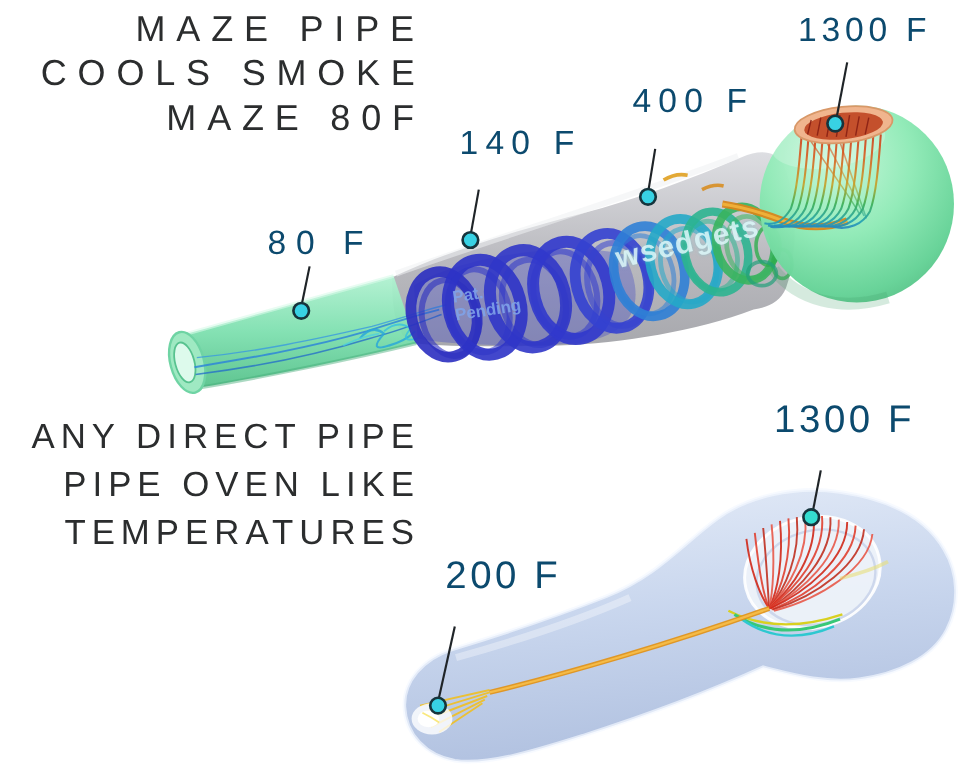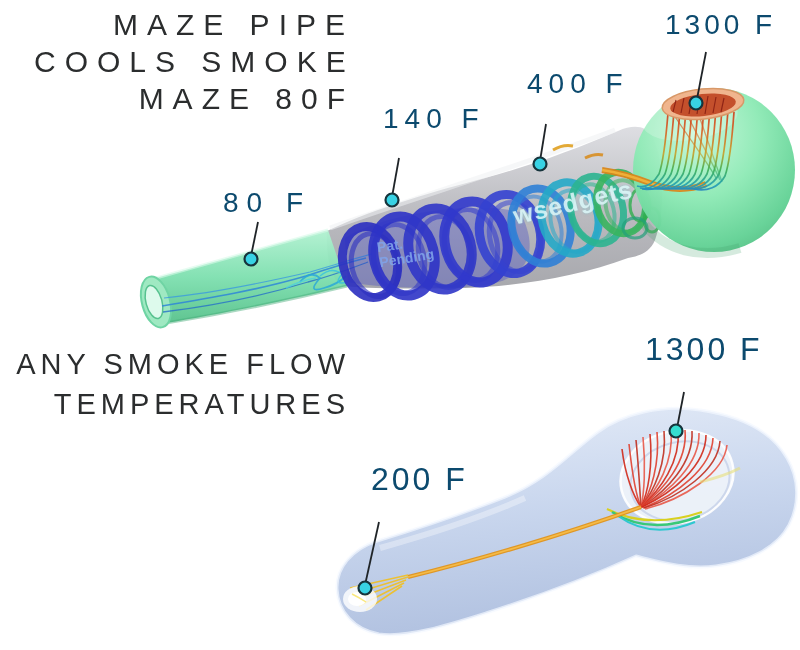--- a/index.html
+++ b/index.html
@@ -271,21 +271,22 @@
     </g>
   </svg>
 
   <div class="heading h-maze">
     <span>MAZE PIPE</span>
     <span>COOLS SMOKE</span>
     <span>MAZE 80F</span>
   </div>
 
   <div class="heading h-direct">
-    <span>ANY SMOKE FLOW</span>
+    <span>ANY DIRECT PIPE</span>
+    <span>PIPE OVEN LIKE</span>
     <span>TEMPERATURES</span>
   </div>
 
   <div class="temp-label" style="left:223px;top:167px;font-size:28px;letter-spacing:8px;margin-top:20px;">80 F</div>
 
   <div class="temp-label" style="left:383px;top:103px;font-size:28px;letter-spacing:6px;">140 F</div>
 
   <div class="temp-label" style="left:527px;top:68px;font-size:28px;letter-spacing:6px;text-align:center;">400 F</div>
 
   <div class="temp-label" style="left:665px;top:9px;font-size:28px;letter-spacing:4px;">1300 F</div>

